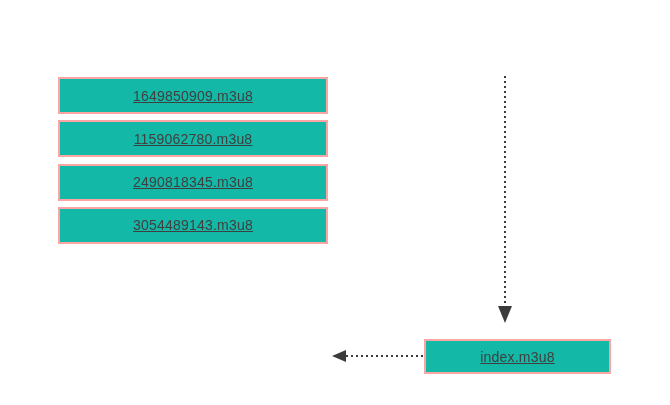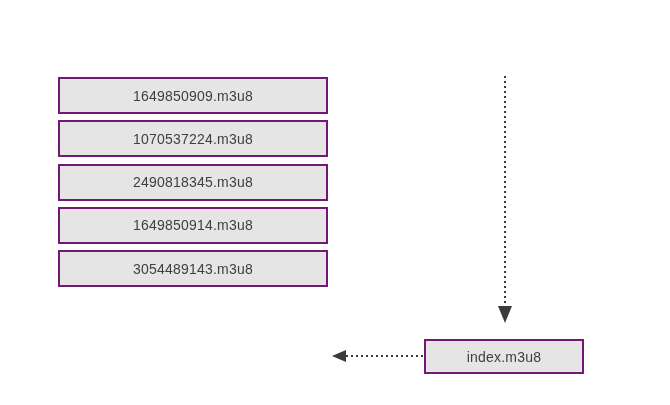--- a/index.html
+++ b/index.html
@@ -19,38 +19,39 @@
     position: absolute;
     left: 58px;
     top: 77px;
     width: 270px;
     display: flex;
     flex-direction: column;
     gap: 6.3px;
   }
   .box {
     box-sizing: border-box;
-    border: 2px solid #701a75;
-    background: #e5e5e5;
+    border: 2px solid #fca5a5;
+    background: #14b8a6;
     display: flex;
     align-items: center;
     justify-content: center;
     font-size: 14px;
     color: #3f3f3f;
     letter-spacing: 0.2px;
+    text-decoration: underline;
   }
   .segment-box {
     width: 270px;
     height: 37px;
   }
   .index-box {
     position: absolute;
     left: 424px;
     top: 339px;
-    width: 160px;
+    width: 187px;
     height: 35px;
   }
   
   .v-line {
     position: absolute;
     left: 504px;
     top: 76px;
     width: 2px;
     height: 230px;
     background: repeating-linear-gradient(
@@ -93,23 +94,22 @@
     border-right: 14px solid #3b3b3b;
   }
 </style>
 </head>
 <body>
 
 <div class="canvas">
 
   <div class="segment-list">
     <div class="box segment-box">1649850909.m3u8</div>
-    <div class="box segment-box">1070537224.m3u8</div>
+    <div class="box segment-box">1159062780.m3u8</div>
     <div class="box segment-box">2490818345.m3u8</div>
-    <div class="box segment-box">1649850914.m3u8</div>
     <div class="box segment-box">3054489143.m3u8</div>
   </div>
 
   <div class="v-line"></div>
   <div class="v-head"></div>
 
   <div class="h-line"></div>
   <div class="h-head"></div>
 
   <div class="box index-box">index.m3u8</div>

